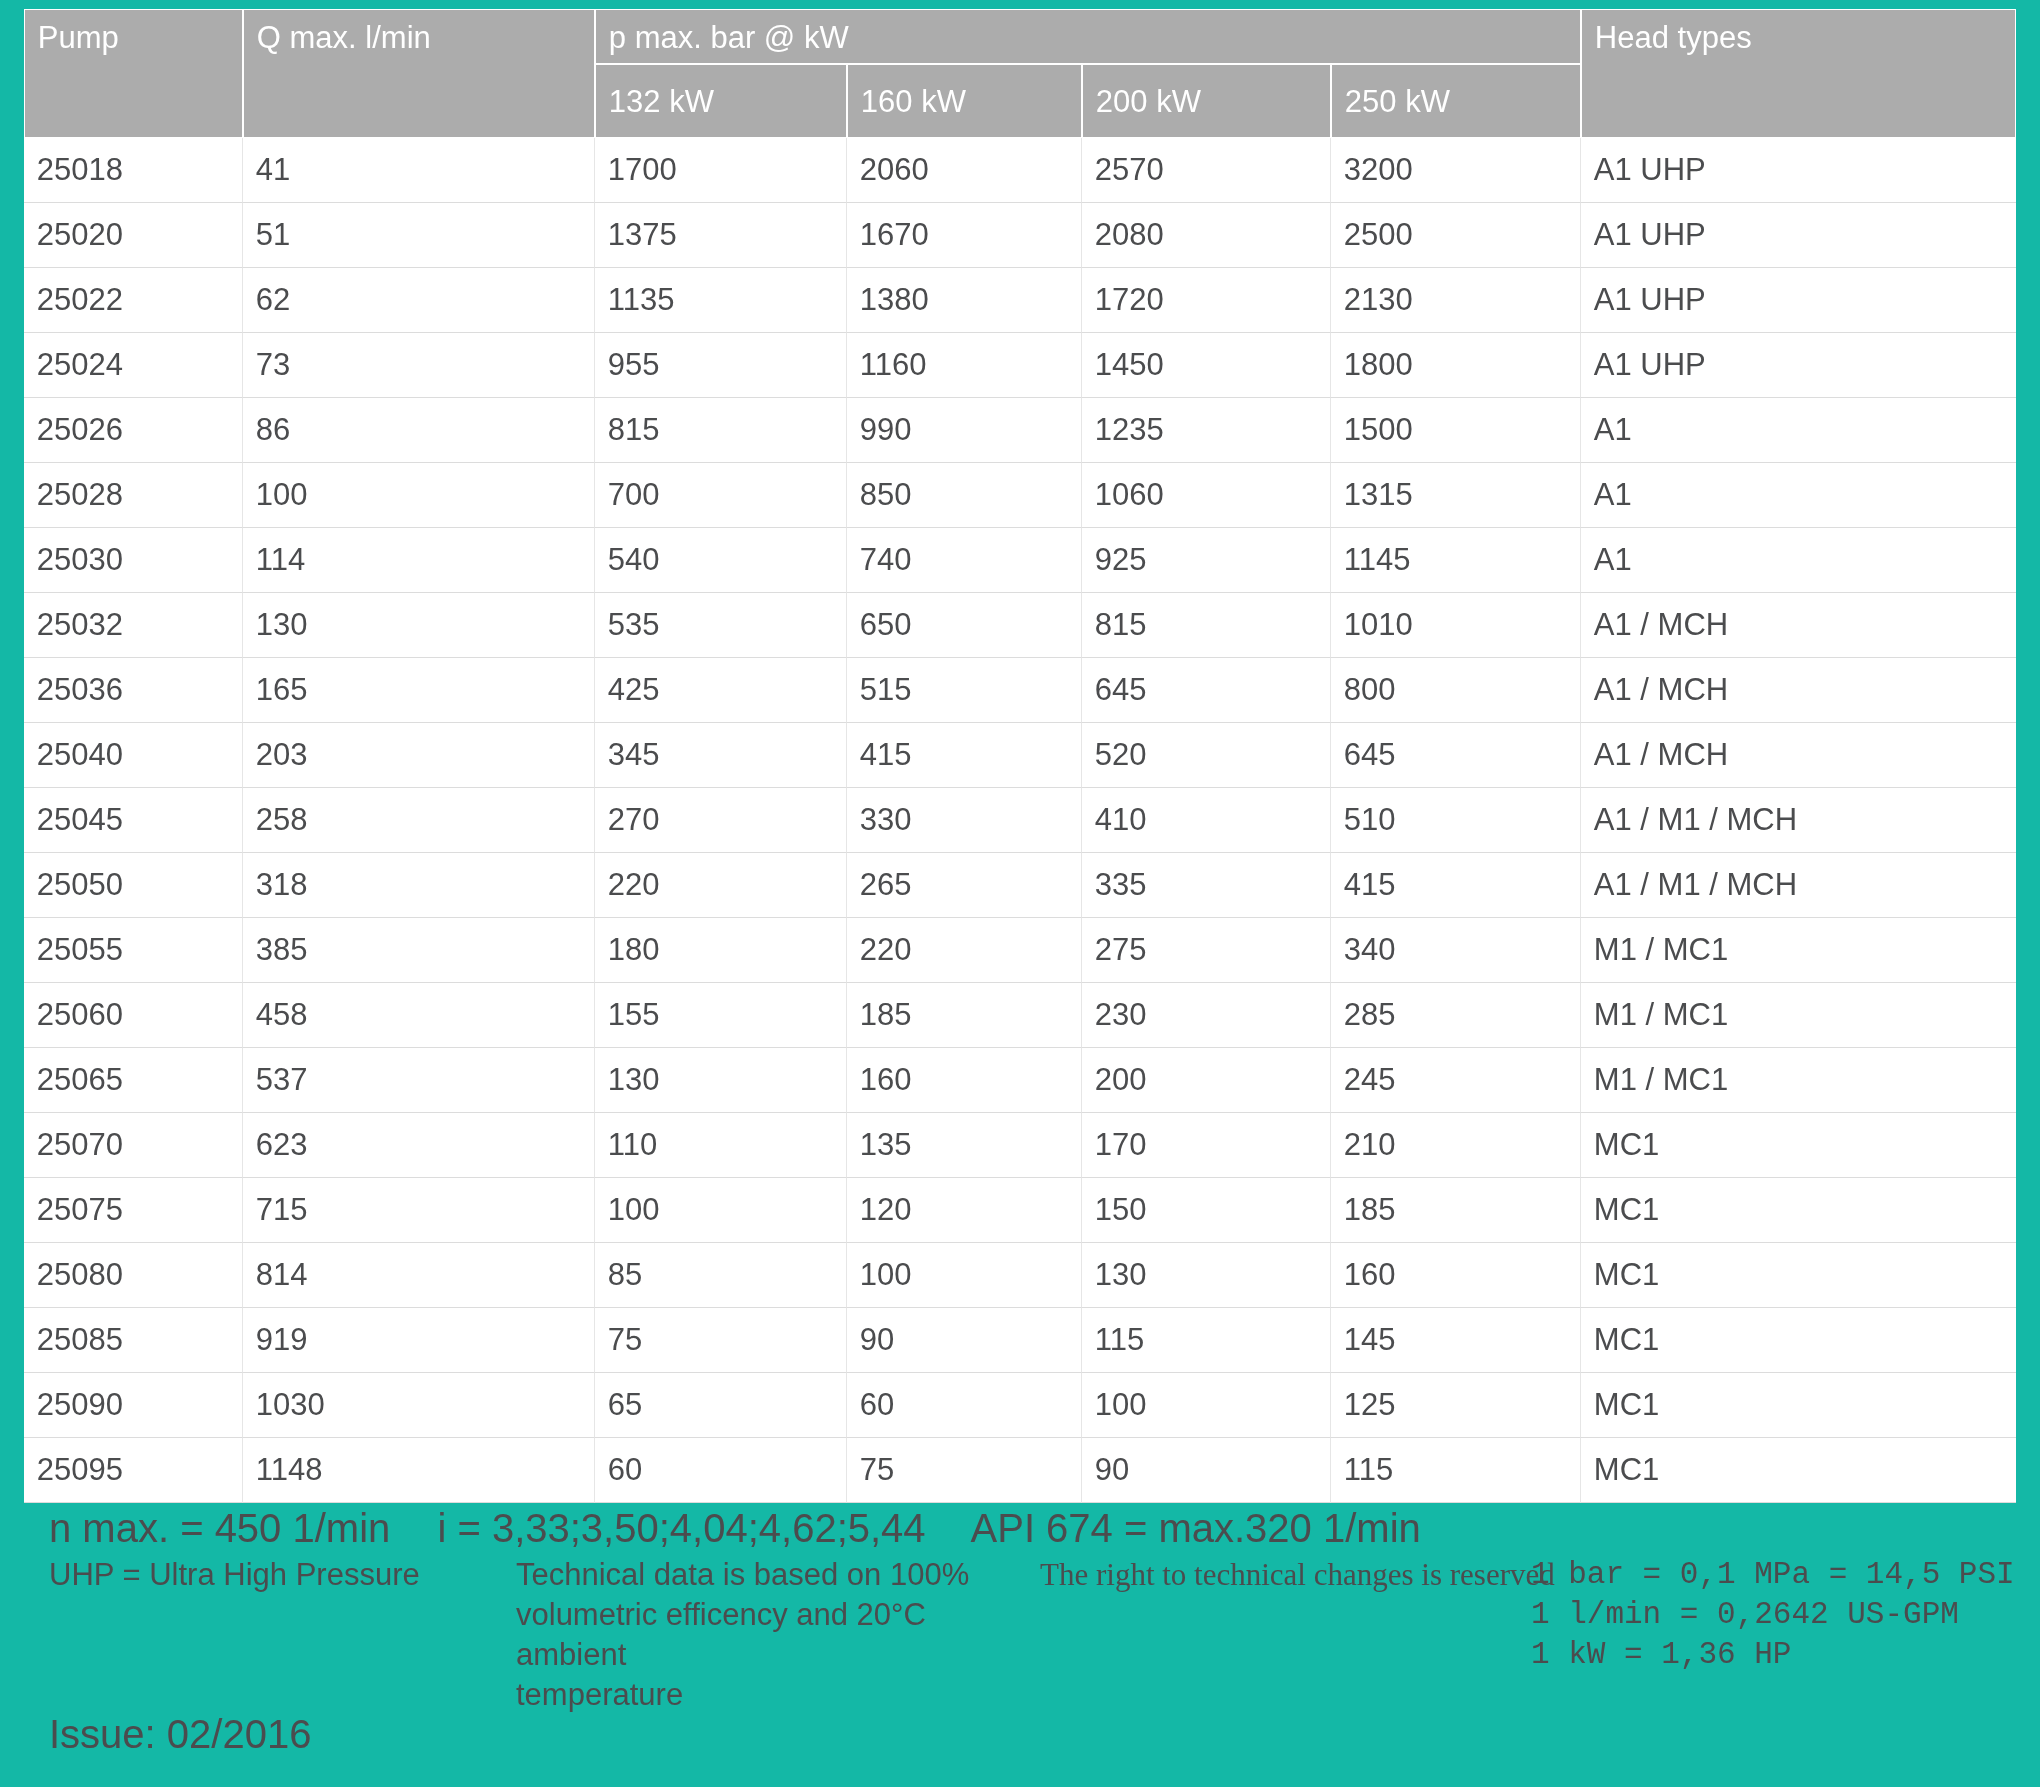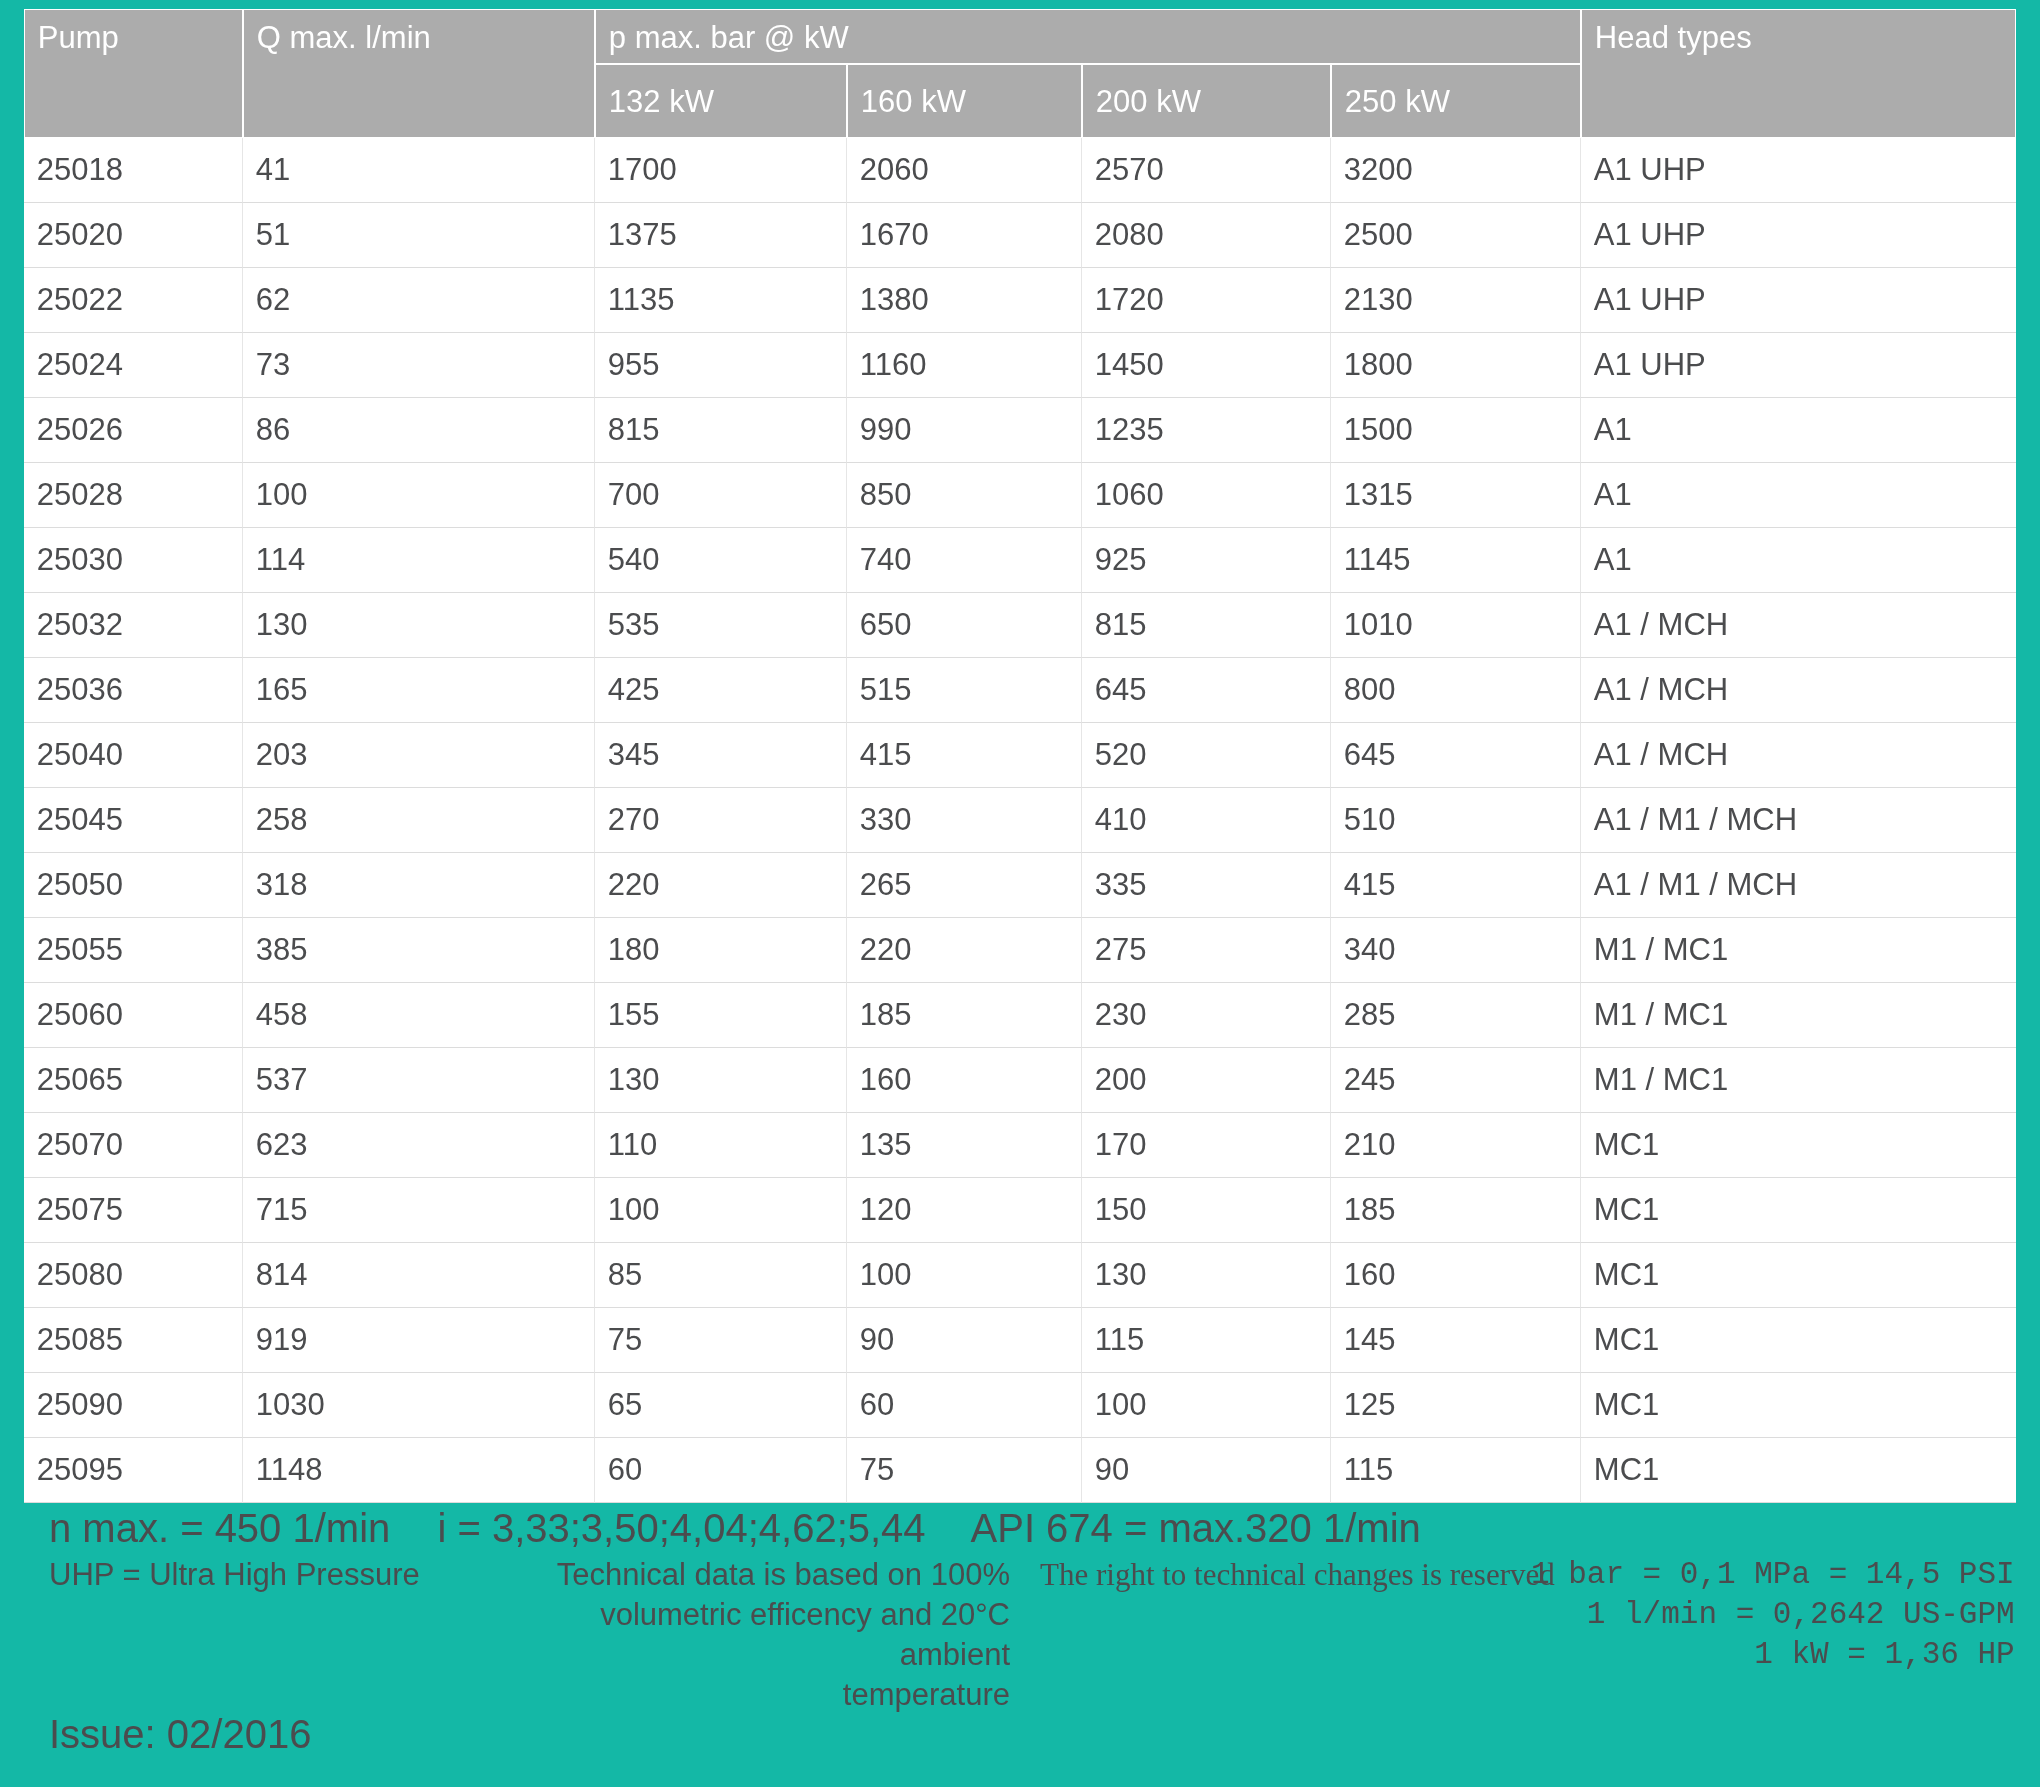--- a/index.html
+++ b/index.html
@@ -49,21 +49,21 @@
   }
   tbody td:last-child { border-right: 0; }
   .footline1 {
     position: absolute;
     left: 49px;
     top: 1506px;
     font-size: 40px;
     white-space: nowrap;
   }
   .footline1 span { margin-right: 36px; }
-  .note { position: absolute; top: 1555px; font-size: 31px; line-height: 40px; text-align: right; }
+  .note { position: absolute; top: 1555px; font-size: 31px; line-height: 40px; }
   .note-uhp { left: 49px; }
   .note-technical { left: 516px; width: 494px; }
   .note-reserved { left: 1040px; font-family: Liberation Serif, serif; }
   .note-conversions { left: 1531px; font-family: Liberation Mono, monospace; }
   .issue {
     position: absolute;
     left: 49px;
     top: 1712px;
     font-size: 40px;
   }

